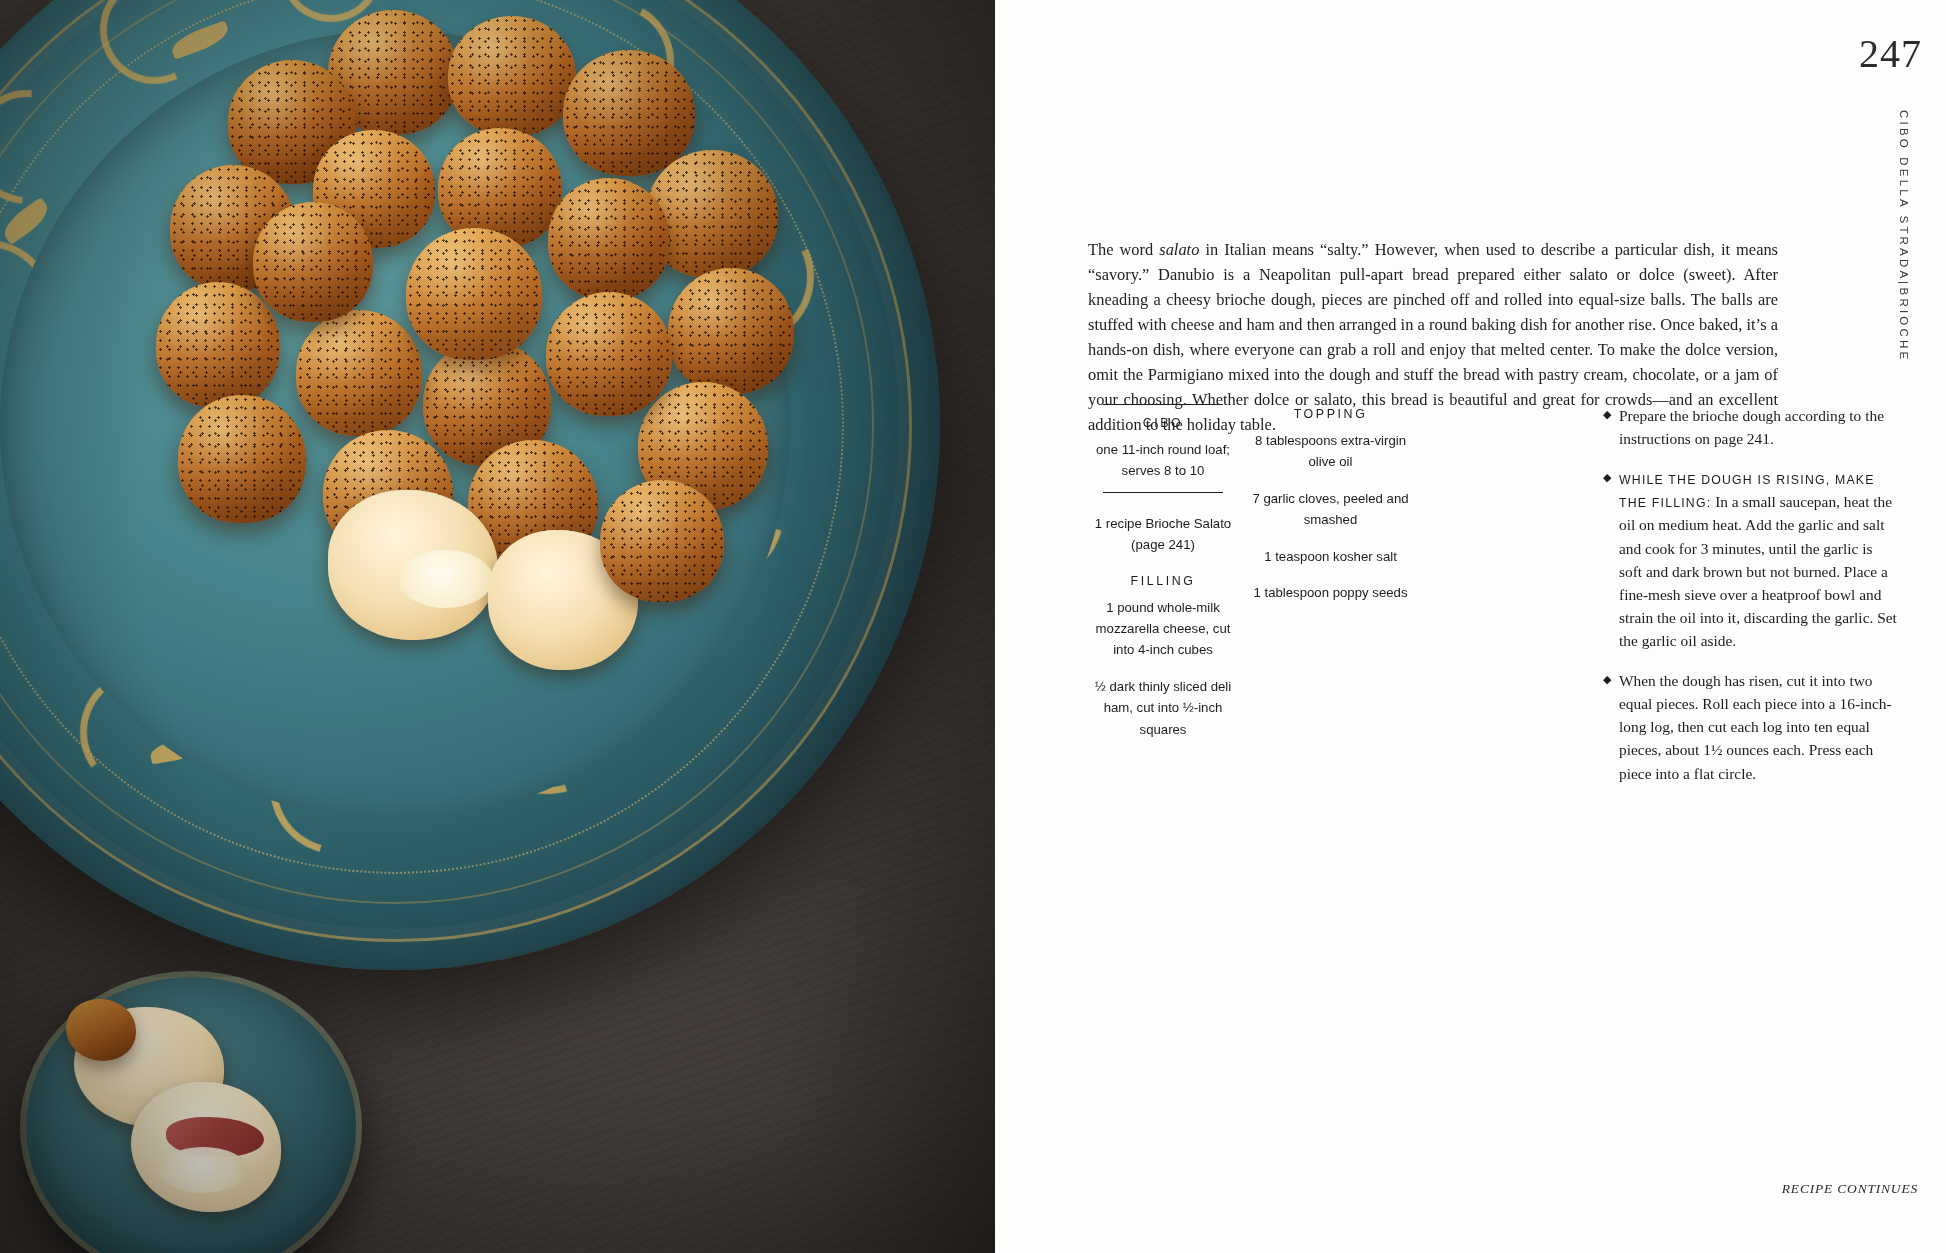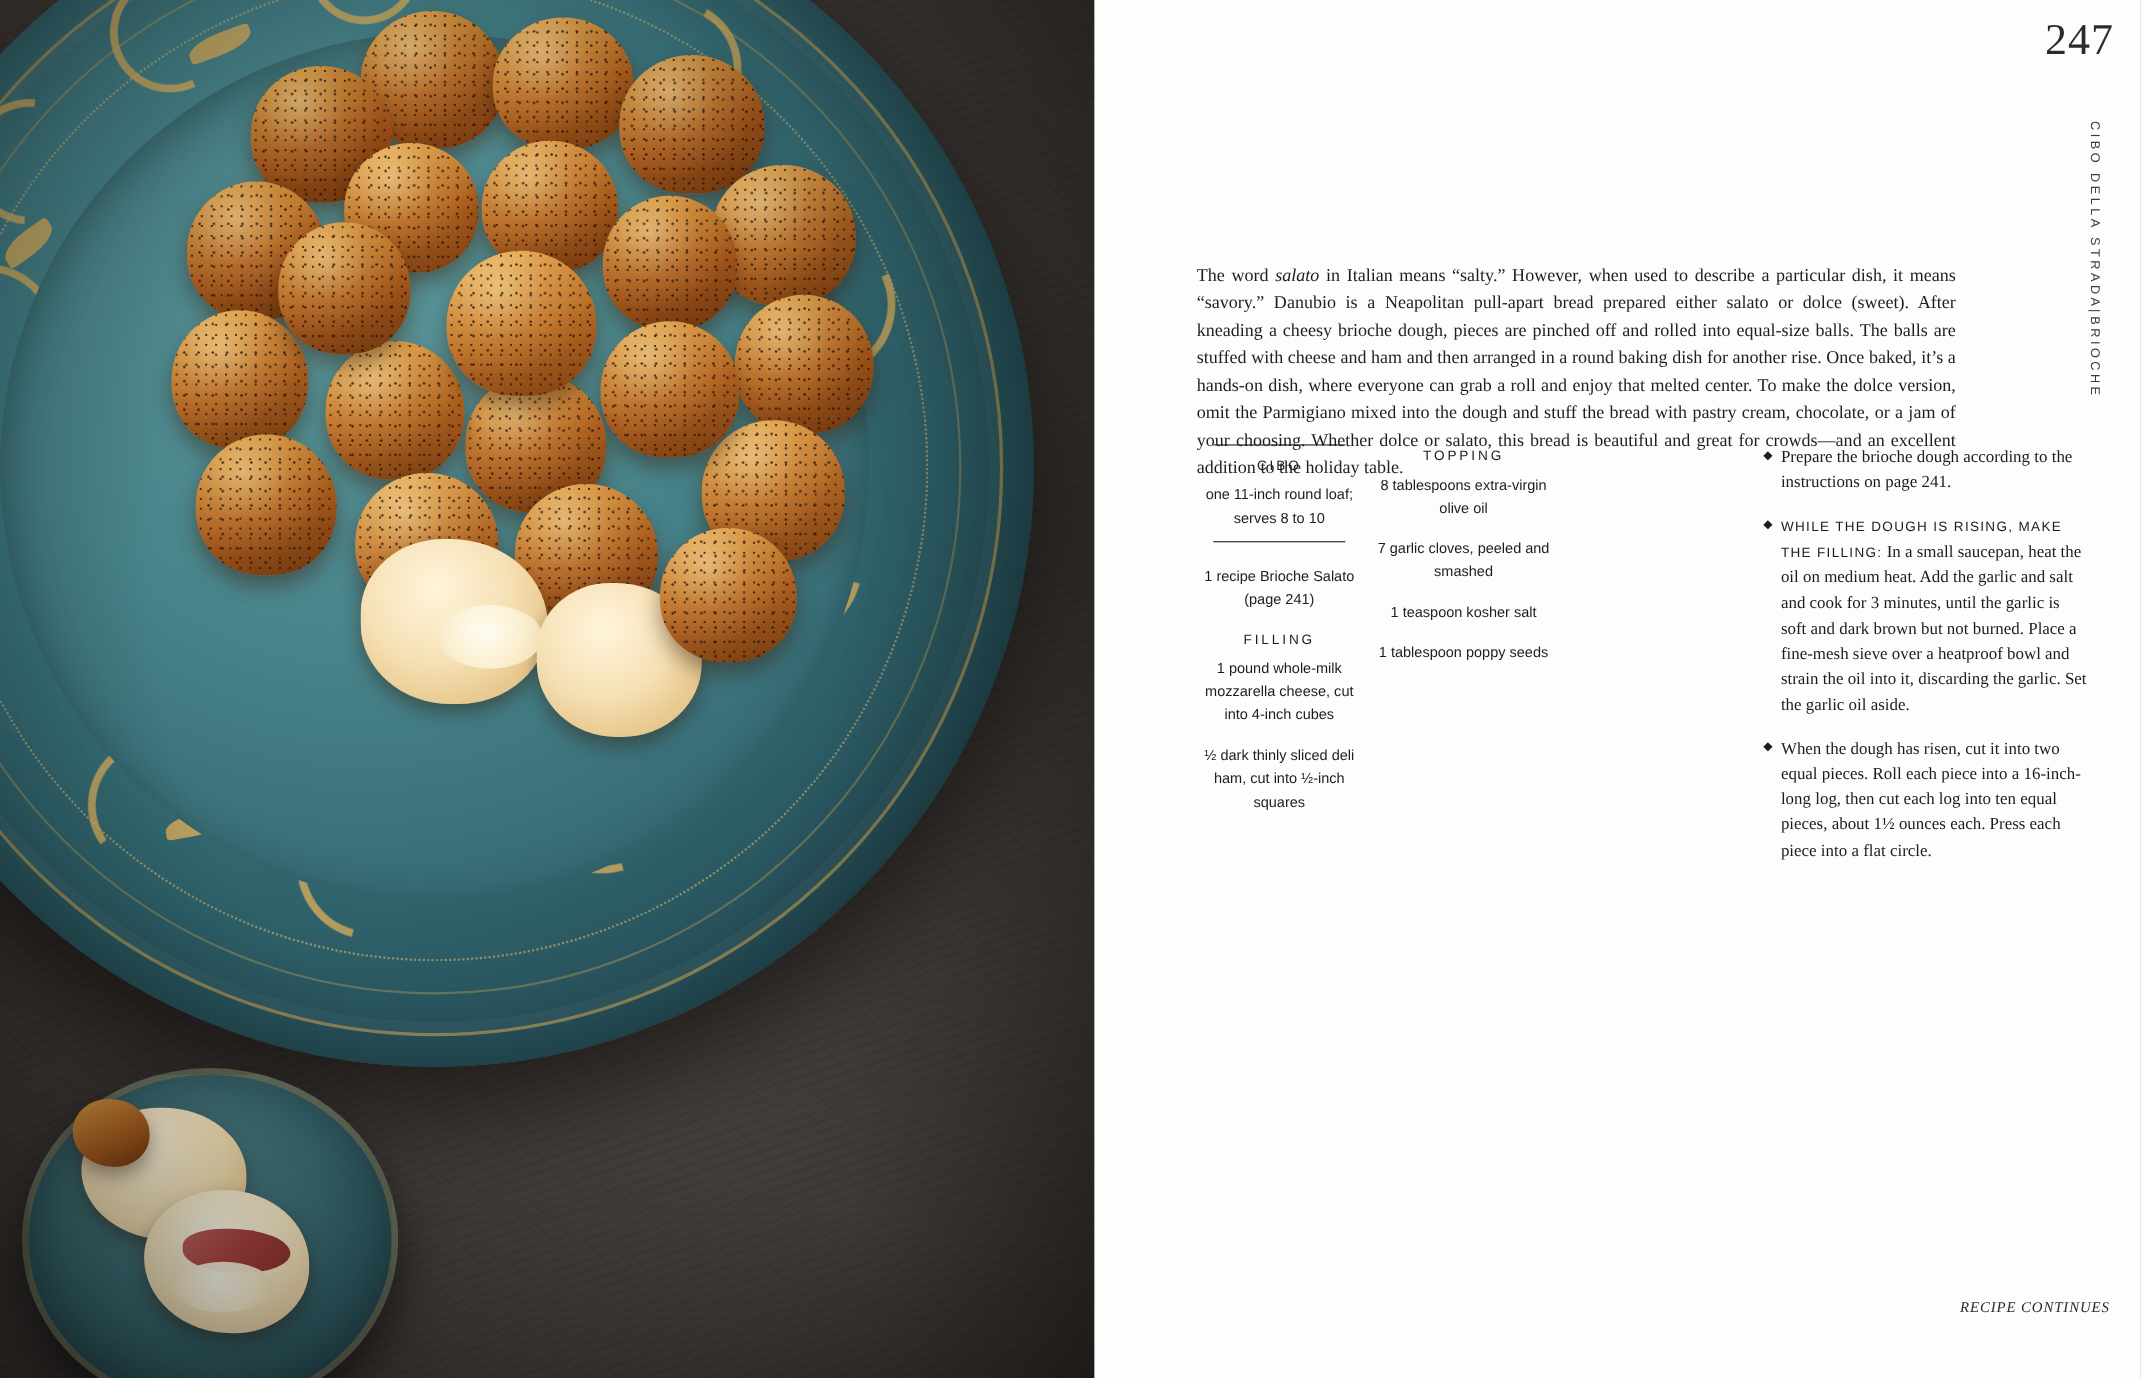--- a/index.html
+++ b/index.html
@@ -149,21 +149,21 @@
     color:#1b1b1b;
     font-weight:400;
   }
   .subtitle{
     position:absolute;left:162px;top:158px;width:600px;
     font-family:"Liberation Sans", sans-serif;
     font-size:15.5px;letter-spacing:3.4px;
     color:#2a2a2a;text-align:center;
   }
   .folio{
-    position:absolute;right:24px;top:12px;
+    position:absolute;right:24px;top:30px;
     font-family:"Liberation Serif", serif;
     font-size:40px;color:#2b2b2b;letter-spacing:1px;
   }
   .runhead{
     position:absolute;right:36px;top:110px;
     writing-mode:vertical-rl;
     font-family:"Liberation Sans", sans-serif;
     font-size:11.5px;letter-spacing:3.2px;
     color:#3a3a3a;
     white-space:nowrap;

